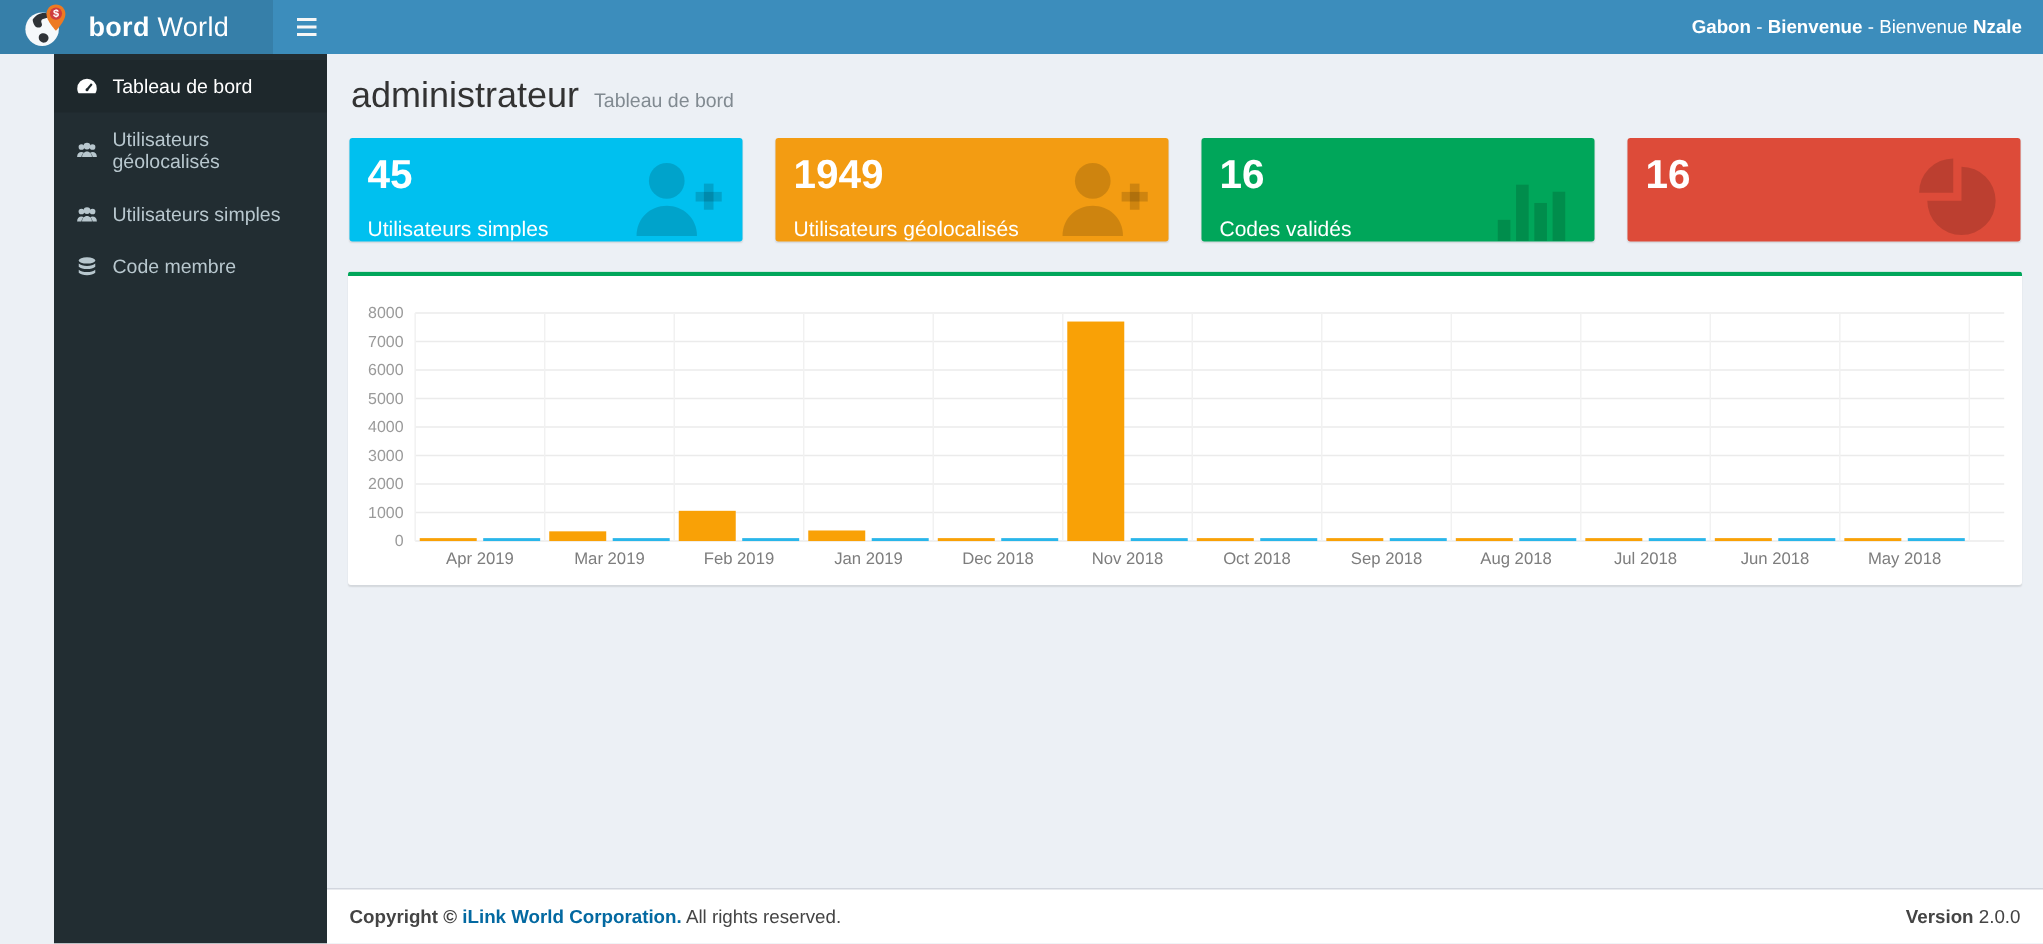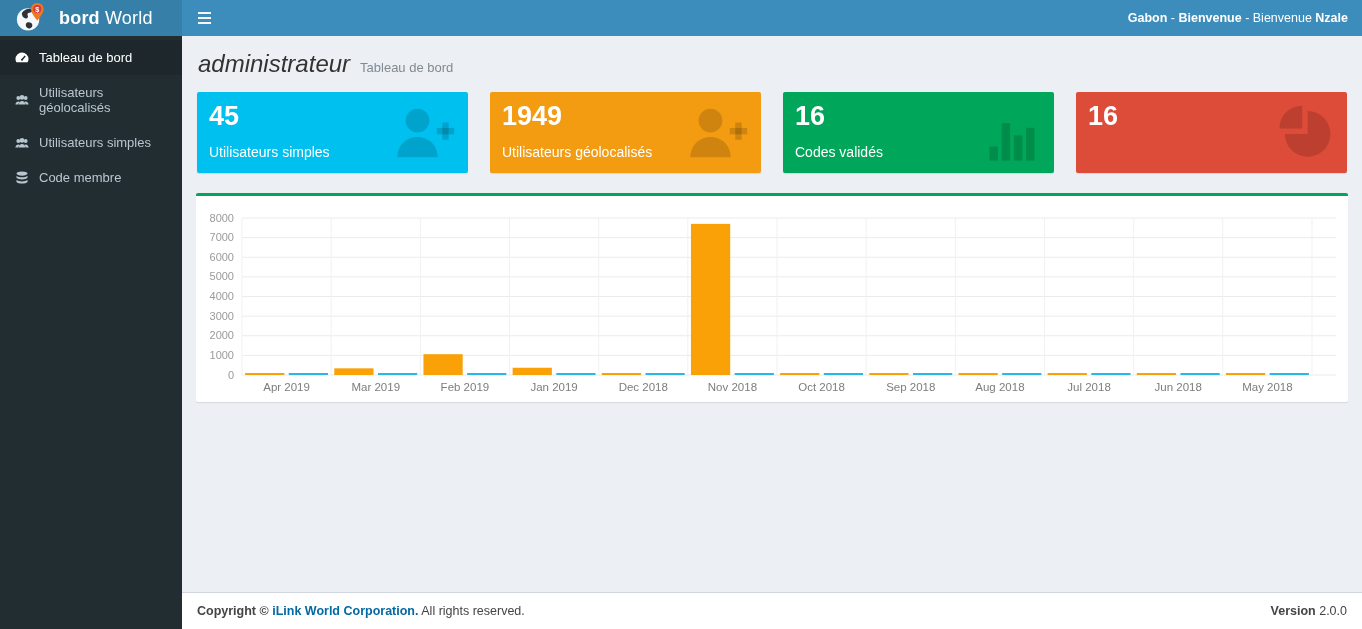--- a/index.html
+++ b/index.html
@@ -12,36 +12,36 @@
   .logo { width:182px; flex:0 0 182px; background:#367fa9; color:#fff; display:flex; align-items:center; padding-left:14px; gap:12px; cursor:pointer; }
   .logo-text { font-size:18px; letter-spacing:.2px; white-space:nowrap; }
   .logo-text b { font-weight:bold; }
   .navbar { flex:1; background:#3c8dbc; display:flex; align-items:center; }
   .hamburger { margin-left:16px; width:38px; height:36px; display:flex; flex-direction:column; justify-content:center; gap:2.5px; cursor:pointer; }
   .hamburger span { display:block; width:13px; height:2.2px; background:#f6f6f6; }
   .nav-right { margin-left:auto; margin-right:14px; color:#fff; font-size:12.5px; white-space:nowrap; }
   .nav-right b { font-weight:bold; }
 
   
-  .body-row { flex:1; display:flex; min-height:0; }
+  .body-row { flex:1; display:flex; min-height:0;padding-left:36px; }
   .sidebar { width:182px; flex:0 0 182px; background:#222d32; padding-top:4px; }
   .side-item { display:flex; align-items:center; gap:10px; padding:10px 15px; color:#b8c7ce; font-size:13px; cursor:pointer; }
   .side-item.active { background:#1e282c; color:#fff; }
   .side-item svg { flex:0 0 14px; }
 
   .main { flex:1; display:flex; flex-direction:column; background:#ecf0f5; min-width:0; }
   .content { flex:1; padding:8px 14px 0; overflow:hidden; }
 
   .page-head { display:flex; align-items:baseline; gap:10px; margin:6px 2px 14px; }
-  .page-title { font-size:24px; color:#333; font-weight:normal;font-style:italic; }
+  .page-title { font-size:24px; color:#333; font-weight:normal; }
   .page-subtitle { font-size:13px; color:#818a91; }
 
   
   .cards { display:grid; grid-template-columns:repeat(4,1fr); gap:22px; margin:0 1px 20px; }
-  .card { position:relative; border-radius:2px; color:#fff; padding:9px 12px; height:81px; box-shadow:0 1px 1px rgba(0,0,0,.1); overflow:hidden; }
+  .card { position:relative; border-radius:2px; color:#fff; padding:9px 12px; height:69px; box-shadow:0 1px 1px rgba(0,0,0,.1); overflow:hidden; }
   .bg-aqua { background:#00c0ef; }
   .bg-yellow { background:#f39c12; }
   .bg-green { background:#00a65a; }
   .bg-red { background:#dd4b39; }
   .card-value { font-size:27px; font-weight:bold; line-height:1.15; }
   .card-label { font-size:14px; margin-top:12px; }
   .card-icon { position:absolute; right:12px; top:12px; }
   .card-icon svg { fill:rgba(0,0,0,.15); }
 
   

